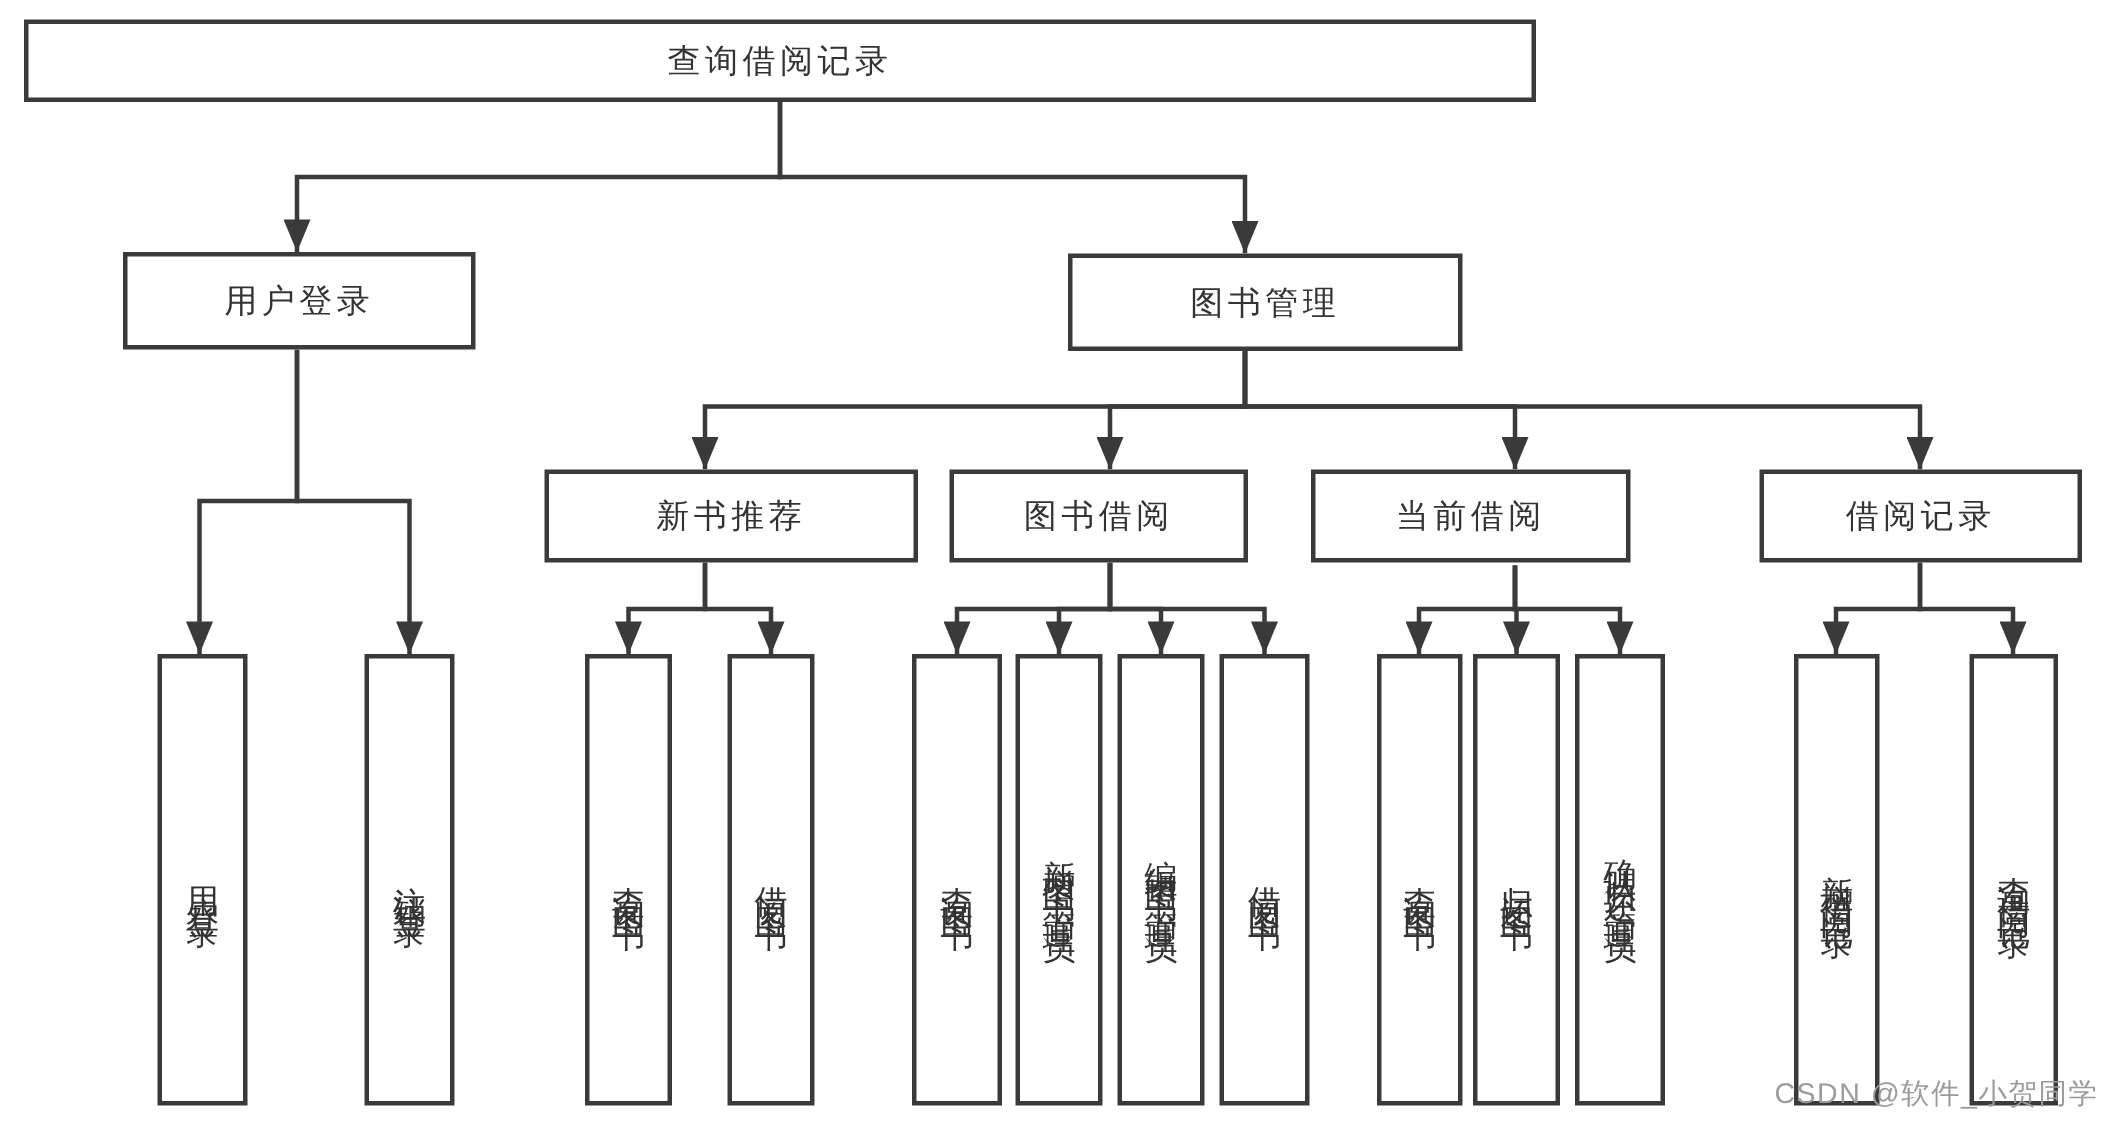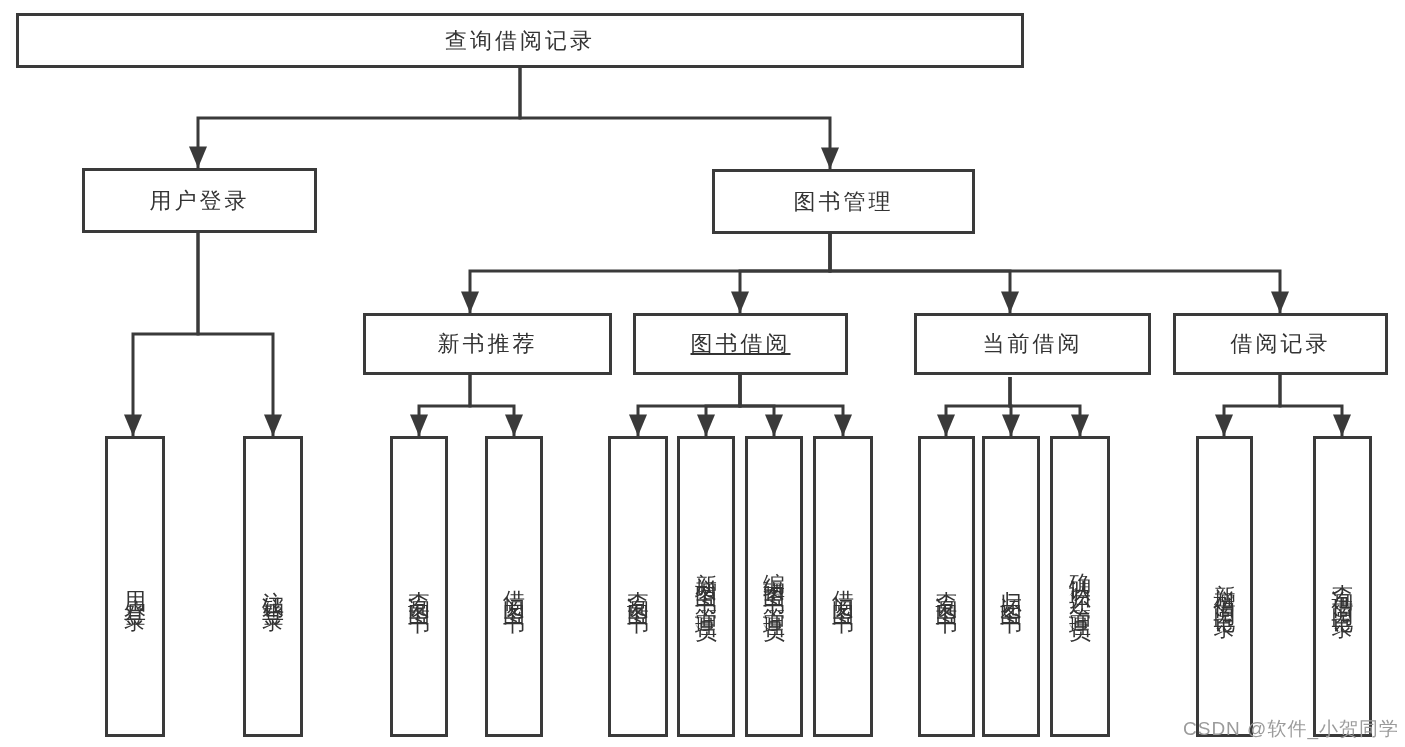--- a/index.html
+++ b/index.html
@@ -92,24 +92,24 @@
   <div class="node hbox" style="left:82px;top:168px;width:235px;height:65px;">
     <span>用户登录</span>
   </div>
   <div class="node hbox" style="left:712px;top:169px;width:263px;height:65px;">
     <span>图书管理</span>
   </div>
 
   <div class="node hbox" style="left:363px;top:313px;width:249px;height:62px;">
     <span>新书推荐</span>
   </div>
-  <div class="node hbox" style="left:633px;top:313px;width:215px;height:62px;text-decoration:underline;">
+  <div class="node hbox" style="left:633px;top:313px;width:199px;height:62px;">
     <span>图书借阅</span>
   </div>
-  <div class="node hbox" style="left:914px;top:313px;width:237px;height:62px;">
+  <div class="node hbox" style="left:874px;top:313px;width:213px;height:62px;">
     <span>当前借阅</span>
   </div>
   <div class="node hbox" style="left:1173px;top:313px;width:215px;height:62px;justify-content:center;">
     <span>借阅记录</span>
   </div>
 
   <div class="node vbox" style="left:105px;top:436px;width:60px;height:301px;">
     <span>用户登录</span>
   </div>
   <div class="node vbox" style="left:243px;top:436px;width:60px;height:301px;">

